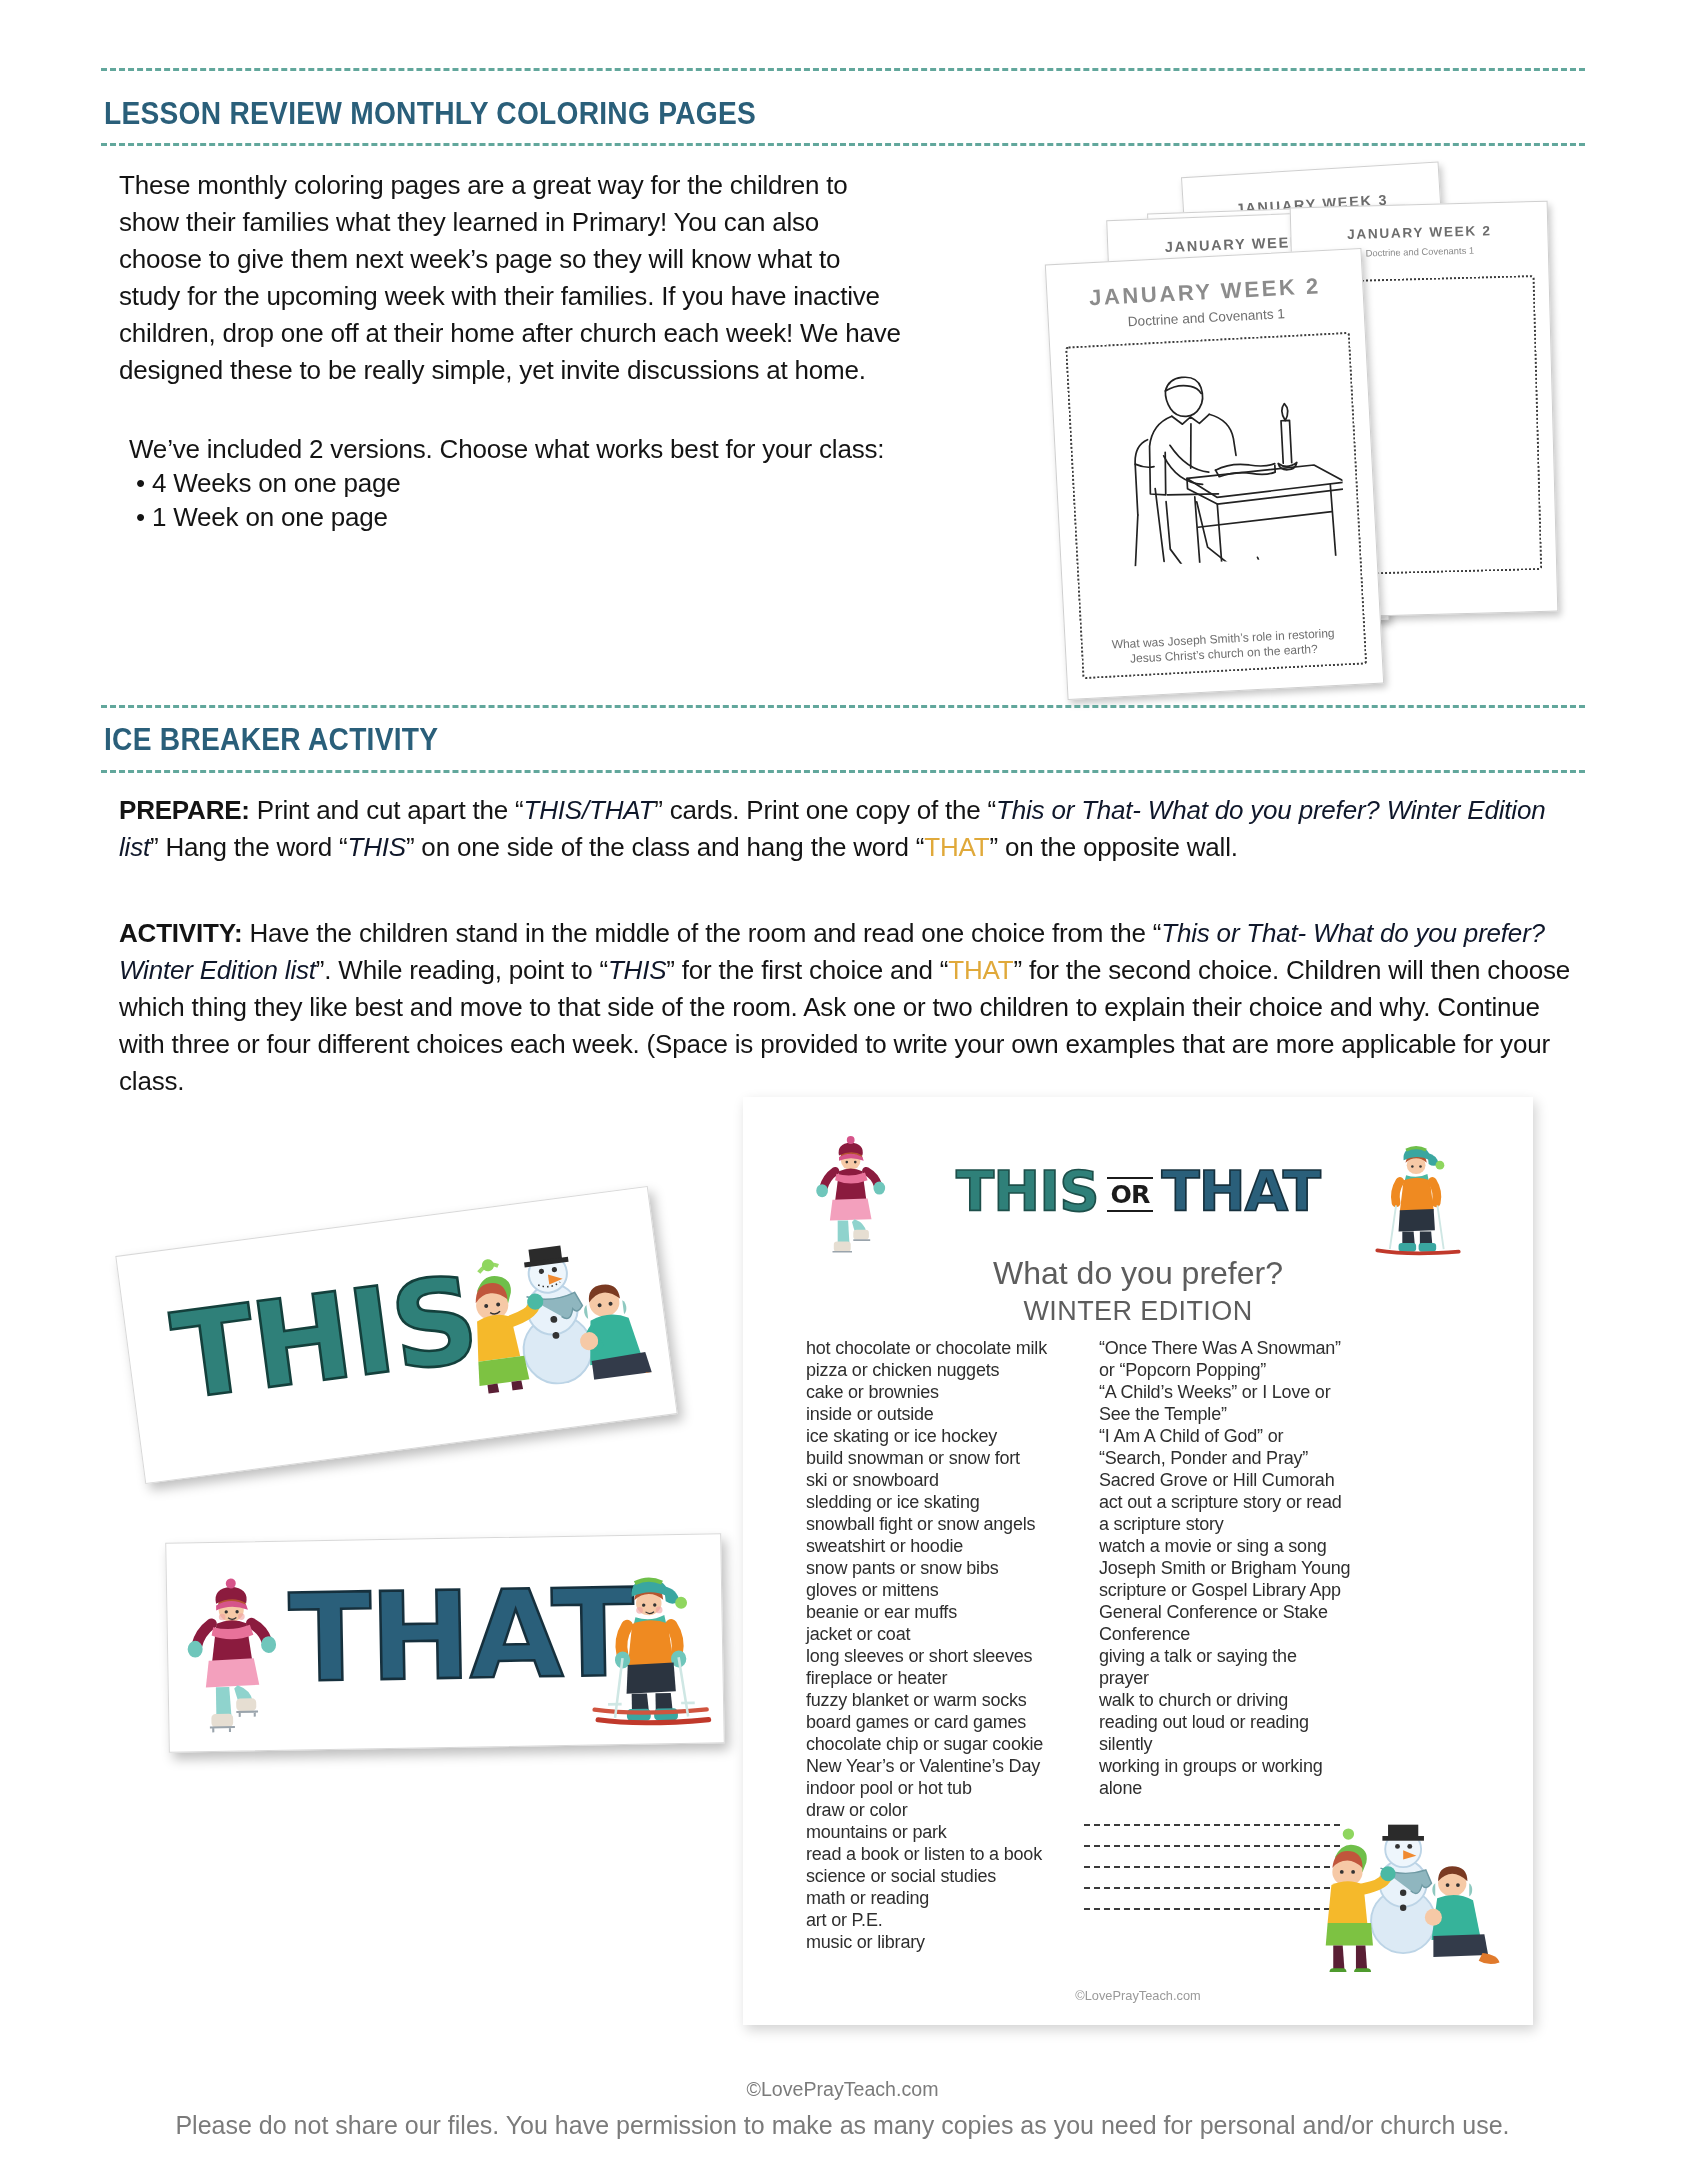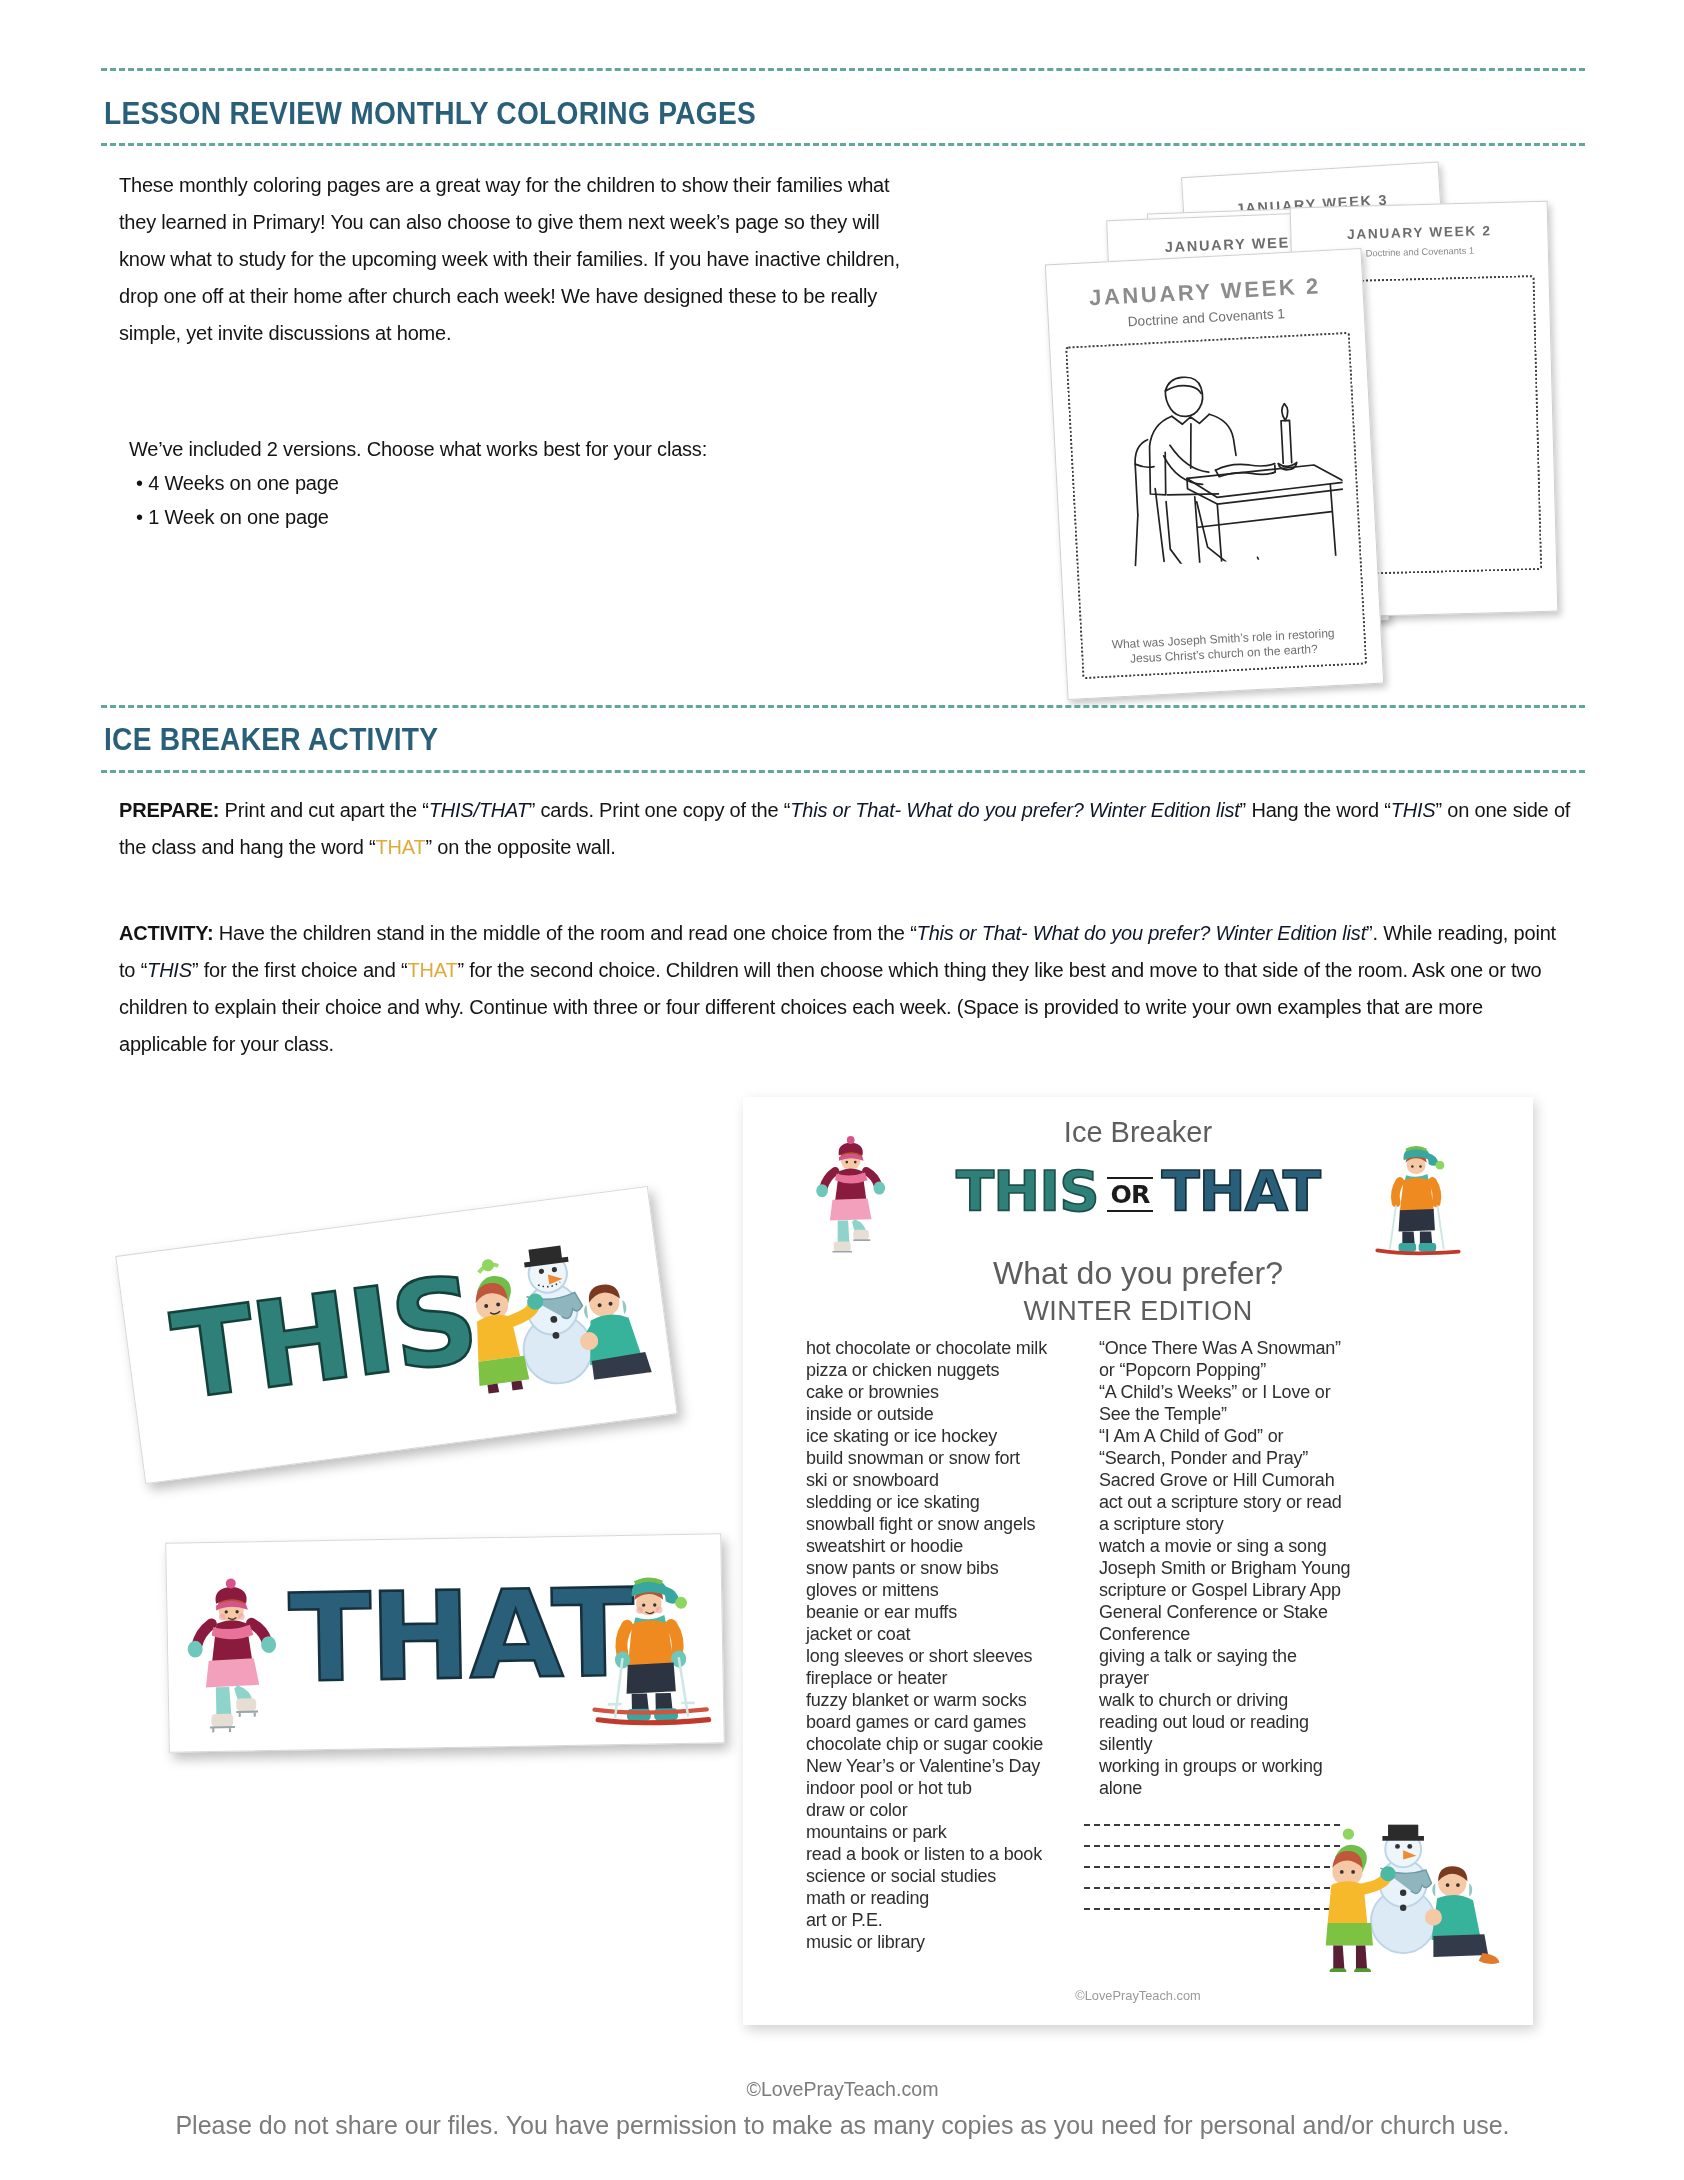--- a/index.html
+++ b/index.html
@@ -7,21 +7,21 @@
        font-family:"Liberation Sans", sans-serif; color:#111;}
   .dash-rule{
     position:absolute;height:0;border-top:3.4px dashed #5aa397;opacity:.95;
   }
   .section-title{
     position:absolute;color:#2a5f7a;font-weight:bold;letter-spacing:0.3px;
     font-size:32px; font-family:"Liberation Sans", sans-serif;
     transform:scaleX(.88); transform-origin:left center; white-space:nowrap;
   }
   .body-txt{
-    position:absolute;font-size:20px;line-height:37px;color:#141414;
+    position:absolute;font-size:26px;line-height:37px;color:#141414;
     font-family:"Liberation Sans", sans-serif; letter-spacing:-0.2px;
   }
   .teal{color:#0f172a;font-style:italic;}
   .amber{color:#e0a93a;}
   .lbl{font-weight:bold;}
 
   
   .cp{position:absolute;background:#fff;border:0.9px solid #cfcfcf;
       box-shadow:2.6px 4.3px 7.7px rgba(0,0,0,.22);}
   .cp .cp-title{position:absolute;width:100%;text-align:center;color:#6d6d6d;
@@ -275,21 +275,20 @@
     <rect x="76" y="178" width="28" height="14" rx="5" fill="#3aa6a0"></rect>
     <path d="M10 190 q50 8 130 2" stroke="#c0392b" stroke-width="6" fill="none" stroke-linecap="round"></path>
     <path d="M6 178 q50 8 132 2" stroke="#d0543f" stroke-width="5" fill="none" stroke-linecap="round"></path>
     <path d="M40 118 l-10 70" stroke="#cfe7e4" stroke-width="3" fill="none"></path>
     <path d="M106 118 l10 70" stroke="#cfe7e4" stroke-width="3" fill="none"></path>
     <path d="M22 172 l16 0 M108 172 l16 0" stroke="#cfe7e4" stroke-width="3" fill="none"></path>
   </svg>
 </div>
 
 <div class="sheet" style="left:743px;top:1097px;width:790px;height:928px;">
-  <div class="sheet-h1" style="top:19px;font-size:29px;color:#5e5e5e;">Ice Breaker</div>
 
   <div class="sheet-logo" style="top:61px;font-size:56px;">
     <span class="logo-this">THIS</span><span class="logo-or">OR</span><span class="logo-that">THAT</span>
   </div>
 
   <svg class="clip" viewBox="0 0 120 200" style="left:70px;top:29px;width:78px;height:132px;">
     <ellipse cx="58" cy="52" rx="15" ry="14" fill="#f6c9a6"></ellipse>
     <path d="M42 50 q0-18 16-18 q18 0 18 18 q-8-8-18-8 q-10 0-16 8z" fill="#b5552f"></path>
     <path d="M40 44 q-4-18 18-20 q22 2 18 20 q-16-10-36 0z" fill="#8b1b3e"></path>
     <circle cx="58" cy="20" r="6" fill="#d6548a"></circle>

